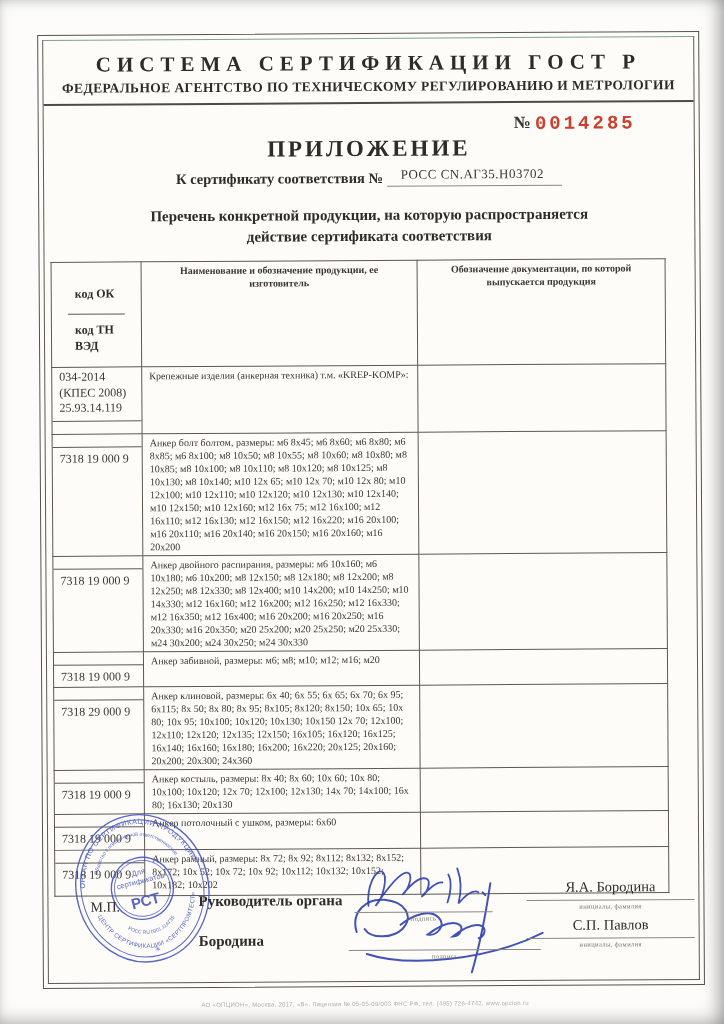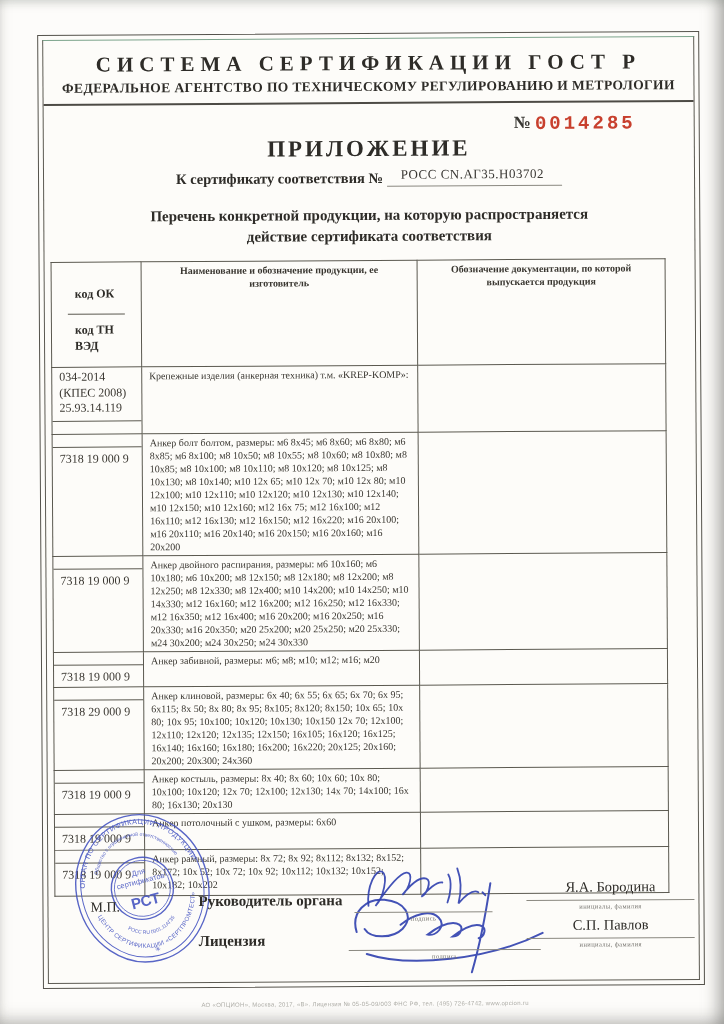--- a/index.html
+++ b/index.html
@@ -242,21 +242,21 @@
           </text>
           <text x="76" y="67" font-size="7.5" text-anchor="middle">Для</text>
           <text x="76" y="76" font-size="7.5" text-anchor="middle">сертификатов</text>
           <text x="76" y="99" font-size="15" font-weight="bold" text-anchor="middle">РСТ</text>
           <text x="76" y="146" font-size="7" text-anchor="middle">✳</text>
         </svg>
 
         <div class="mp-label">М.П.</div>
 
         <div class="role-label role-head">Руководитель органа</div>
-        <div class="role-label role-expert">Лицензия</div>
+        <div class="role-label role-expert">Бородина</div>
 
         <svg class="sig-svg sig-svg-1" width="150" height="50" viewBox="0 0 150 50">
           <g fill="none" stroke="#2f3fae" stroke-width="1.8" stroke-linecap="round" opacity="0.9">
             <path d="M8,44 C6,24 16,6 22,10 C28,14 23,36 15,44 C26,28 38,12 46,11 C54,10 49,27 42,33 C51,22 60,15 66,17 C72,19 66,33 61,35 C68,28 76,20 82,21 M88,13 C92,20 90,33 87,41 M97,7 C101,18 101,31 98,42 C105,34 113,28 118,31 M122,31 l3,3"></path>
           </g>
         </svg>
 
         <svg class="sig-svg sig-svg-2" width="215" height="105" viewBox="0 0 215 105">
           <g fill="none" stroke="#2f3fae" stroke-width="2" stroke-linecap="round" opacity="0.9">
             <path d="M18,56 C12,36 28,22 46,24 C66,26 76,40 64,53 C54,63 32,63 26,53 M62,49 C76,38 92,34 100,42 C108,50 98,61 89,59 C97,53 109,46 118,48 C127,50 122,61 114,61 C122,55 133,48 141,50 C149,52 146,61 140,63 M152,8 C148,34 141,70 133,97 M28,78 C70,92 150,85 204,58"></path>

